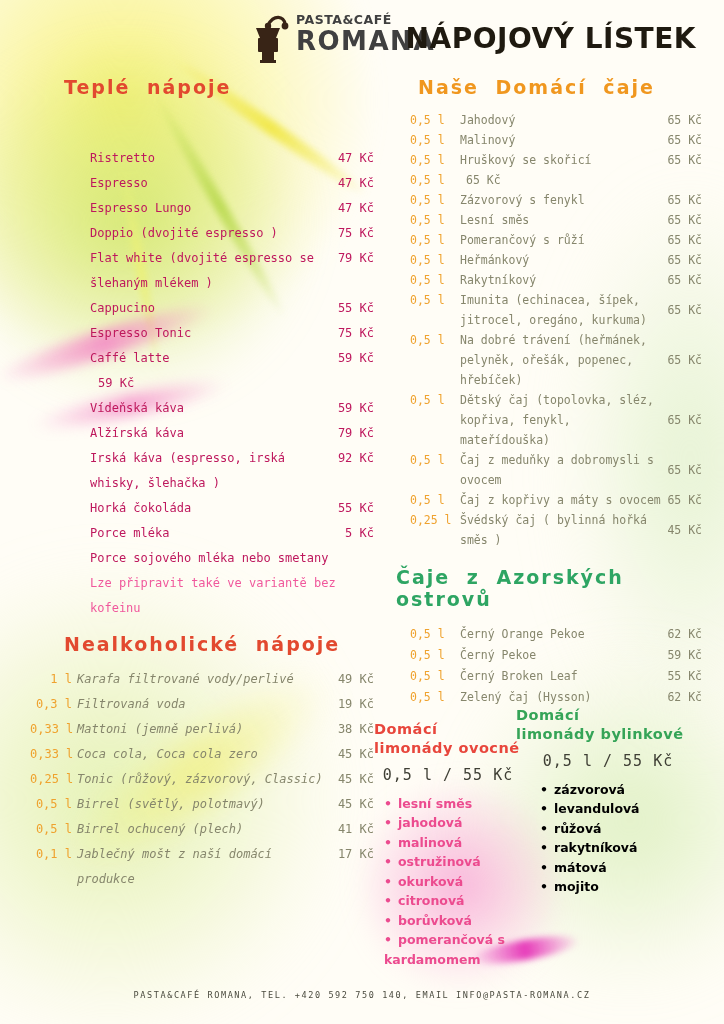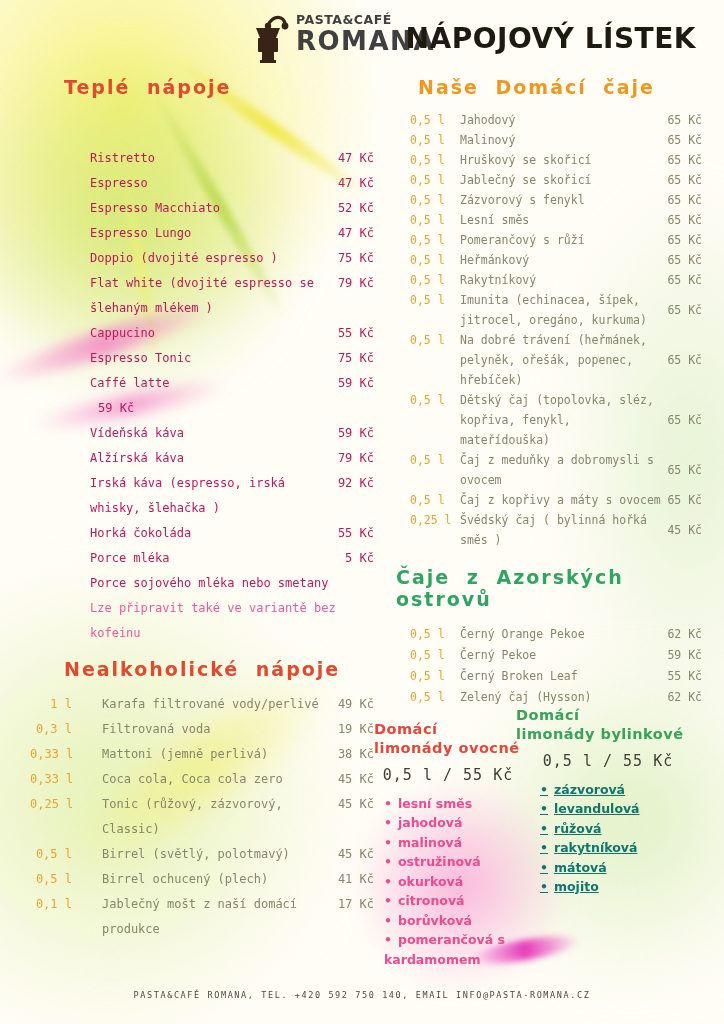--- a/index.html
+++ b/index.html
@@ -41,22 +41,22 @@
   .hot-list { margin-left:60px; font-size:12px; color:#be185d;margin-top:48px; }
   .hrow { display:flex; align-items:flex-start; line-height:25px; }
   .hrow .nm { flex:1; }
   .hrow .pr { white-space:nowrap; margin-left:8px; }
   .note { margin-left:60px; font-size:12px; line-height:25px; color:#f0589c; }
 
   
   .soft-head { margin-top:12px; }
   .soft-list { font-size:12px; color:#86866c; }
   .srow { display:flex; align-items:flex-start; line-height:25px; }
-  .srow .sz { width:42px; text-align:right; margin-right:30px; color:#efa22e; white-space:nowrap; }
-  .srow .nm { flex:1; }
+  .srow .sz { width:42px; text-align:right; margin-right:5px; color:#efa22e; white-space:nowrap; }
+  .srow .nm { flex:1;font-style:italic; }
   .srow .pr { white-space:nowrap; margin-left:8px; }
 
   
   .tea-list, .az-list { font-size:11.5px; color:#86866c; }
   .trow { display:flex; align-items:center; line-height:20px; }
   .az-list .trow { line-height:21px; }
   .trow .sz { width:42px; align-self:flex-start; color:#efa22e; white-space:nowrap; margin-right:8px; }
   .trow .nm { flex:1; }
   .trow .pr { white-space:nowrap; margin-left:6px; }
   .az-head { margin-bottom:14px; }
@@ -64,21 +64,21 @@
   
   .lemon { position:absolute; font-family:"DejaVu Sans", sans-serif; }
   .lemon-fruit { left:374px; top:720px; width:148px; }
   .lemon-herb  { left:516px; top:706px; width:184px; }
   .lem-title { text-align:left; font-weight:bold; font-size:14.5px; line-height:1.3; letter-spacing:.5px; }
   .lem-title.pink  { color:#e8463c; }
   .lem-title.green { color:#35a457; }
   .lem-price { text-align:center; font-family:"DejaVu Sans Mono", monospace; font-size:15px; letter-spacing:1px; color:#3f3f35; margin:8px 0 10px; }
   .lem-items { list-style:none; font-weight:bold; font-size:12.5px; line-height:19.5px; }
   .lemon-fruit .lem-items { padding-left:10px; color:#ec4b8f; }
-  .lemon-herb  .lem-items { padding-left:24px; color:#0f766e;text-decoration:underline; }
+  .lemon-herb  .lem-items { padding-left:24px; color:#000000; }
   .lem-items .bullet { margin-right:6px; }
 
   
   .footer {
     position:absolute; left:0; right:0; top:990px; text-align:center;
     font-size:8.5px; letter-spacing:1.6px; color:#4a4a3e;
   }
 </style>
 </head>
 <body>
@@ -126,24 +126,20 @@
         <div class="hrow">
           <span class="nm">Ristretto</span>
           <span class="pr">47 Kč</span>
         </div>
 
         <div class="hrow">
           <span class="nm">Espresso</span>
           <span class="pr">47 Kč</span>
         </div>
 
-        <div class="hrow">
-          <span class="nm">Espresso Macchiato</span>
-          <span class="pr">52 Kč</span>
-        </div>
 
         <div class="hrow">
           <span class="nm">Espresso Lungo</span>
           <span class="pr">47 Kč</span>
         </div>
 
         <div class="hrow">
           <span class="nm">Doppio (dvojité espresso )</span>
           <span class="pr">75 Kč</span>
         </div>
@@ -275,21 +271,20 @@
         </div>
 
         <div class="trow">
           <span class="sz">0,5 l</span>
           <span class="nm">Hruškový se skořicí</span>
           <span class="pr">65 Kč</span>
         </div>
 
         <div class="trow">
           <span class="sz">0,5 l</span>
-          <span class="nm">Jablečný se skořicí</span>
           <span class="pr">65 Kč</span>
         </div>
 
         <div class="trow">
           <span class="sz">0,5 l</span>
           <span class="nm">Zázvorový s fenykl</span>
           <span class="pr">65 Kč</span>
         </div>
 
         <div class="trow">

